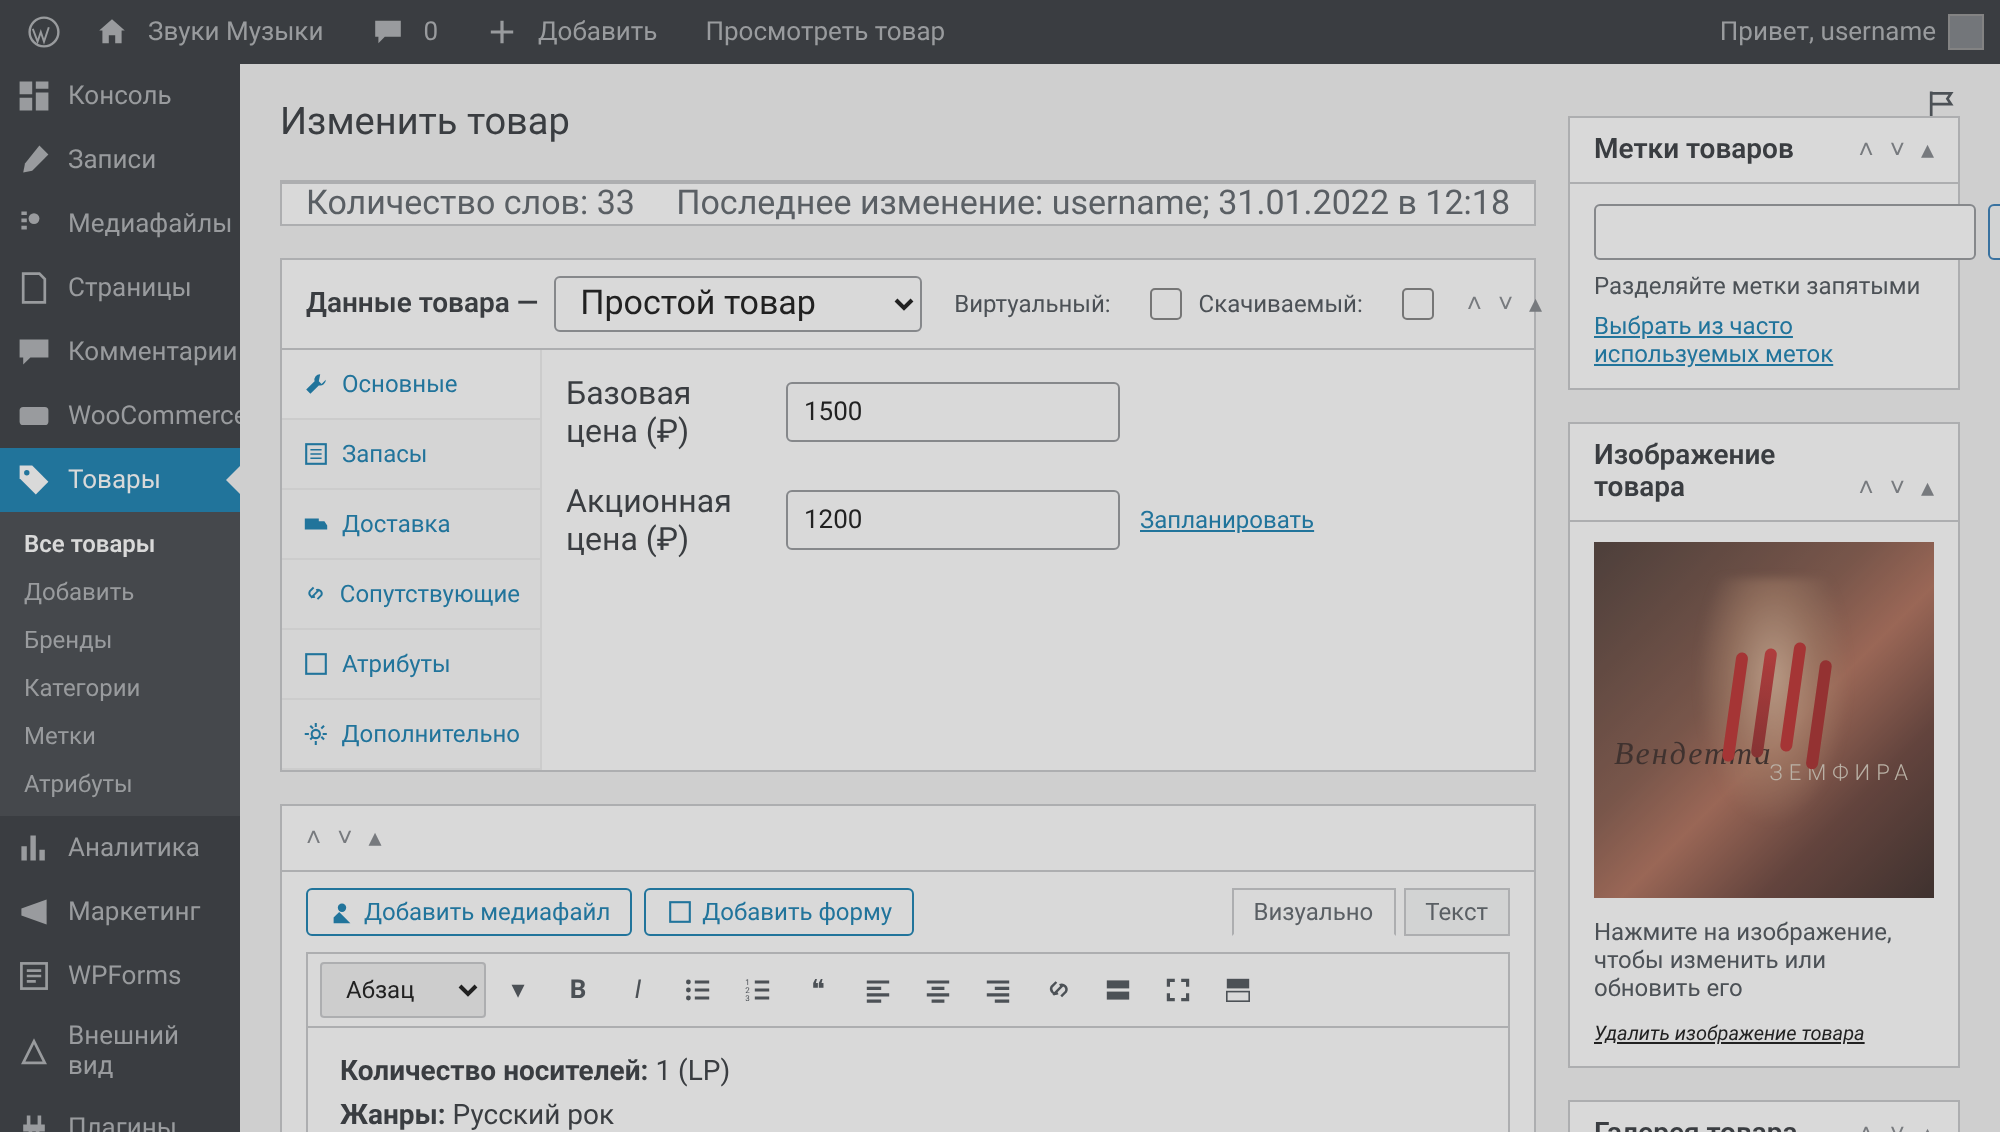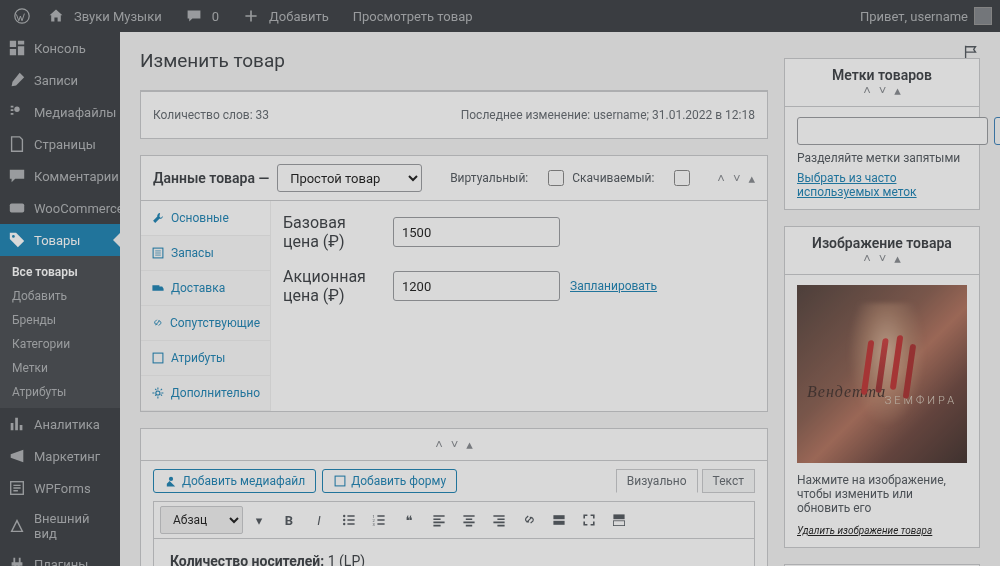--- a/index.html
+++ b/index.html
@@ -26,30 +26,30 @@
 .page-header { display: flex; justify-content: space-between; align-items: center; padding: 12px 20px 14px; }
 .page-title { font-size: 19px; font-weight: 400; color: #23282d; }
 .activity { text-align: right; color: #3c434a; font-size: 12px; }
 .activity svg { width: 18px; height: 18px; fill: #3c434a; display: block; margin-left: auto; }
 
 .content-cols { display: flex; gap: 16px; padding: 0 20px; }
 .col-main { flex: 1; min-width: 0; }
 .col-side { width: 196px; flex-shrink: 0; }
 
 .metabox { background: #fff; border: 1px solid #c3c4c7; margin-bottom: 16px; }
-.metabox-header { display: flex; align-items: center; padding: 8px 12px; border-bottom: 1px solid #c3c4c7; flex-direction: column; }
+.metabox-header { display: flex; align-items: flex-end; padding: 8px 12px; border-bottom: 1px solid #c3c4c7; }
 .metabox-title { font-size: 14px; font-weight: 600; color: #23282d; flex: 1; }
 .metabox-ctrl { display: flex; gap: 8px; color: #787c82; }
 .metabox-ctrl span { cursor: pointer; font-size: 13px; }
 
-.wordcount-box .metabox-body { display: flex; justify-content: space-between; padding: 16px 12px; font-size: 12px; color: #50575e; border-top: 1px solid #c3c4c7; }
+.wordcount-box .metabox-body { display: flex; justify-content: space-between; padding: 0 12px; font-size: 17px; color: #50575e; border-top: 1px solid #c3c4c7; }
 .wordcount-box { border-top: none; }
 
 .pd-header { display: flex; align-items: center; padding: 8px 12px; border-bottom: 1px solid #c3c4c7; gap: 8px; }
-.pd-header select { height: 28px; border: 1px solid #8c8f94; border-radius: 3px; padding: 0 24px 0 8px; font-size: 13px; background: #fff; }
+.pd-header select { height: 28px; border: 1px solid #8c8f94; border-radius: 3px; padding: 0 36px 0 8px; font-size: 17px; background: #fff; }
 .pd-check { display: flex; align-items: center; gap: 20px; font-size: 12px; color: #3c434a; }
 .pd-check input { width: 16px; height: 16px; }
 
 .pd-body { display: flex; }
 .pd-tabs { width: 130px; border-right: 1px solid #eee; background: #fafafa; }
 .pd-tab { display: flex; align-items: center; gap: 6px; padding: 10px 10px; font-size: 12px; color: #0073aa; border-bottom: 1px solid #eee; cursor: pointer; }
 .pd-tab.active { background: #fff; }
 .pd-tab svg { width: 14px; height: 14px; fill: #0073aa; }
 .pd-fields { flex: 1; padding: 12px 12px 18px; }
 .pd-row { display: flex; align-items: center; gap: 10px; margin-bottom: 16px; }

